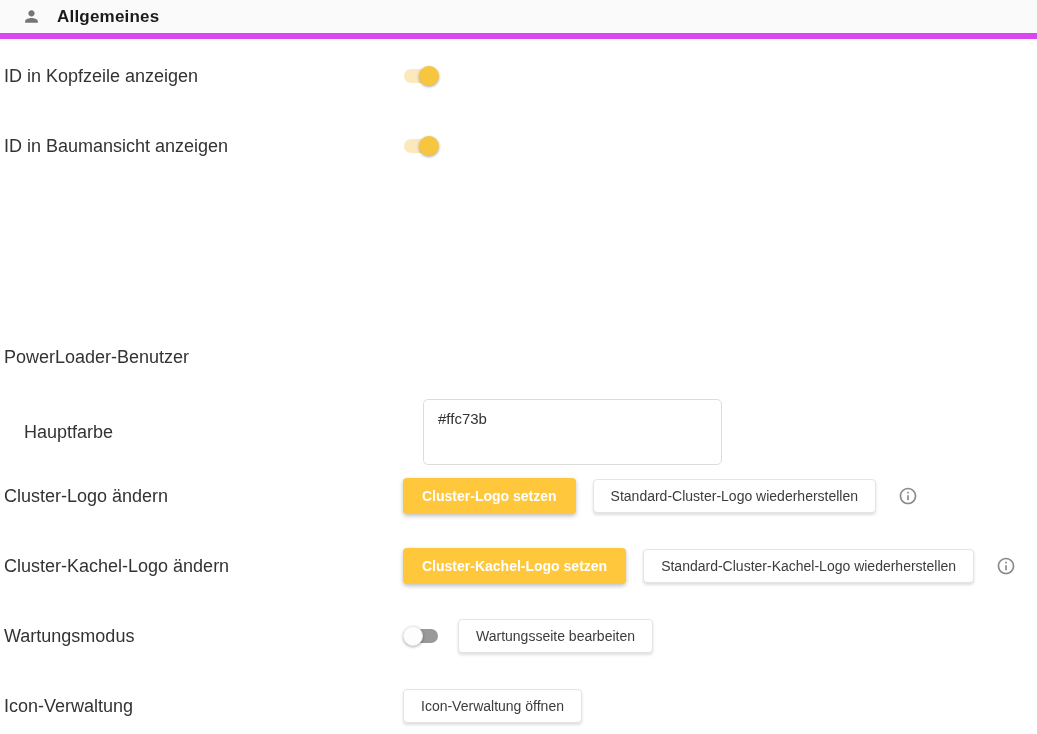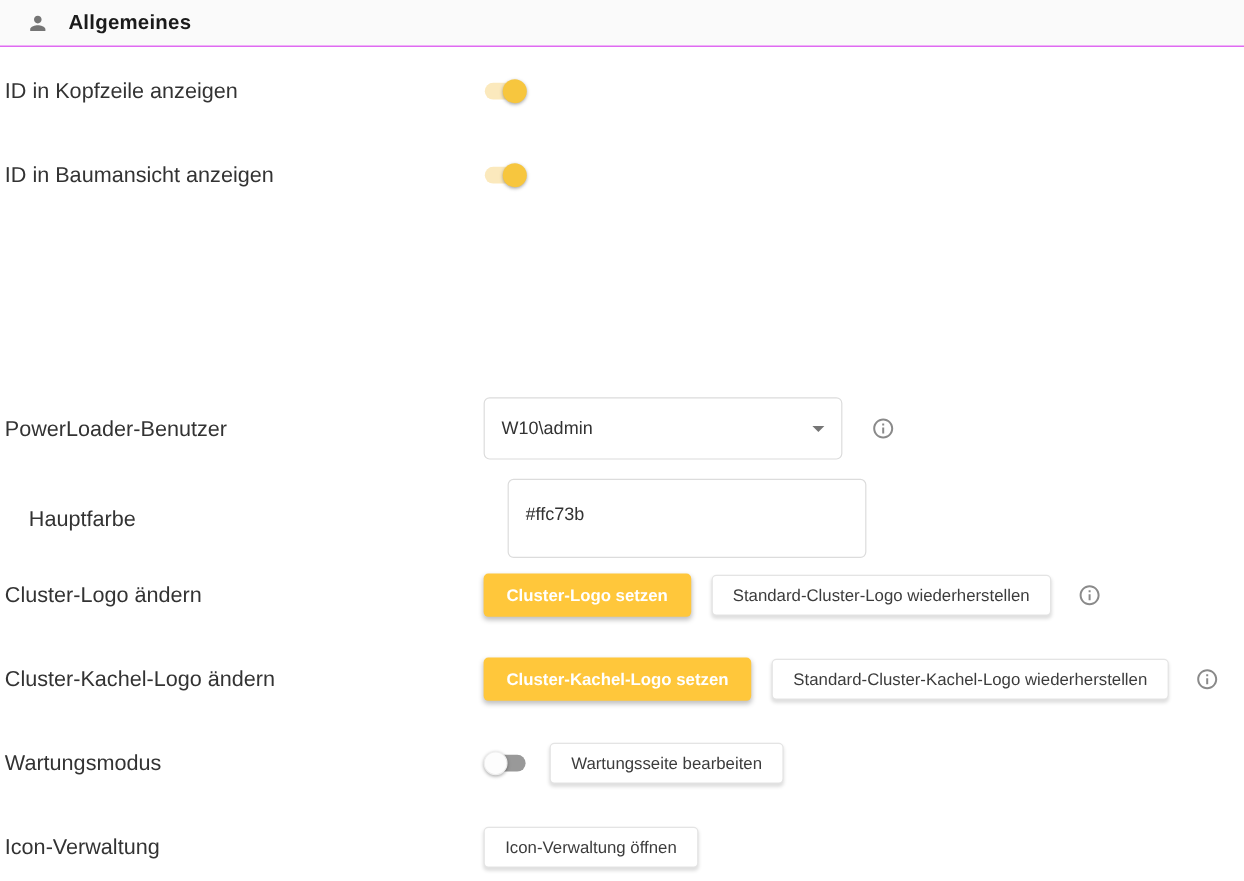--- a/index.html
+++ b/index.html
@@ -1,21 +1,21 @@
 <!DOCTYPE html>
 <html><head>
 <meta charset="utf-8">
 <style>
   * { margin:0; padding:0; box-sizing:border-box; }
   html,body { width:1037px; height:734px; background:#ffffff; font-family:"Liberation Sans", sans-serif; }
   .page { position:relative; width:1037px; height:734px; background:#fff; overflow:hidden; }
 
   
   .header { position:absolute; top:0; left:0; width:100%; height:39px; background:#fafafa;
-            border-bottom:1px solid #d946ef; display:flex; align-items:center; padding-left:22px; }
+            border-bottom:6px solid #d946ef; display:flex; align-items:center; padding-left:22px; }
   .header .person { width:19px; height:19px; margin-right:16px; display:flex; align-items:center; }
   .header h1 { font-size:17px; font-weight:bold; color:#1b1b1b; letter-spacing:0.2px; }
 
   
   .row { position:absolute; left:0; width:100%; display:flex; align-items:center; }
   .lbl { position:absolute; left:4px; font-size:18px; color:#333333; white-space:nowrap; }
   .ctrl { position:absolute; left:403px; display:flex; align-items:center; }
 
   
   .switch { position:relative; width:36px; height:20px; cursor:pointer; flex:0 0 auto; }
@@ -28,21 +28,21 @@
   .switch.off .thumb { left:0; background:#fdfdfd; border:1px solid #eeeeee; }
 
   
   .field { width:299px; height:52px; background:#fff; border:1px solid #dcdcdc; border-radius:5px;
            display:flex; align-items:center; padding:0 14px; position:relative; }
   .field input { border:none; outline:none; width:100%; font-size:15px; color:#333;
                  font-family:"Liberation Sans", sans-serif; background:transparent; }
   .field.select { cursor:pointer; }
   .caret { width:0; height:0; border-left:5px solid transparent; border-right:5px solid transparent;
            border-top:5px solid #757575; margin-left:auto; flex:0 0 auto; }
-  .field.color { height:66px; flex-direction:column; justify-content:center; align-items:flex-start; }
+  .field.color { height:66px; flex-direction:row; justify-content:center; align-items:flex-start; }
   .field.color input { margin-top:10px; }
   .colorbar { height:7px; border-radius:1px; margin-top:8px; margin-bottom:2px; background:#ffc73b; }
 
   
   .btn { display:inline-flex; align-items:center; justify-content:center; border:none; cursor:pointer;
          border-radius:4px; font-size:14px; font-family:"Liberation Sans", sans-serif; white-space:nowrap; }
   .btn.primary { height:36px; padding:0 19px; background:#ffc73b; color:#ffffff; font-weight:bold;
                  box-shadow:0 2px 4px rgba(0,0,0,0.25); }
   .btn.plain { height:34px; padding:0 17px; background:#ffffff; color:#3c3c3c; border:1px solid #e4e4e4;
                box-shadow:0 2px 3px rgba(0,0,0,0.13); }
@@ -80,31 +80,20 @@
         <div class="track"></div>
         <div class="thumb"></div>
       </div>
     </div>
   </div>
 
 
 
   <div class="row" style="top:331px;height:52px;">
     <span class="lbl">PowerLoader-Benutzer</span>
-    <div class="ctrl">
-      <div class="field select">
-        <span style="font-size:15px;color:#333;">W10\admin</span>
-        <span class="caret"></span>
-      </div>
-      <span class="info" style="margin-left:24px;">
-        <svg width="20" height="20" viewBox="0 0 24 24">
-            <path fill="#8a8a8a" d="M12 2C6.48 2 2 6.48 2 12s4.48 10 10 10 10-4.48 10-10S17.52 2 12 2zm0 18c-4.41 0-8-3.59-8-8s3.59-8 8-8 8 3.59 8 8-3.59 8-8 8zm-1-13h2v2h-2zm0 4h2v6h-2z"></path>
-          </svg>
-      </span>
-    </div>
   </div>
 
   <div class="row" style="top:399px;height:66px;margin-left:20px;">
     <span class="lbl">Hauptfarbe</span>
     <div class="ctrl">
       <div class="field color">
         <input type="text" value="#ffc73b" style="">
         <div class="colorbar"></div>
       </div>
     </div>

